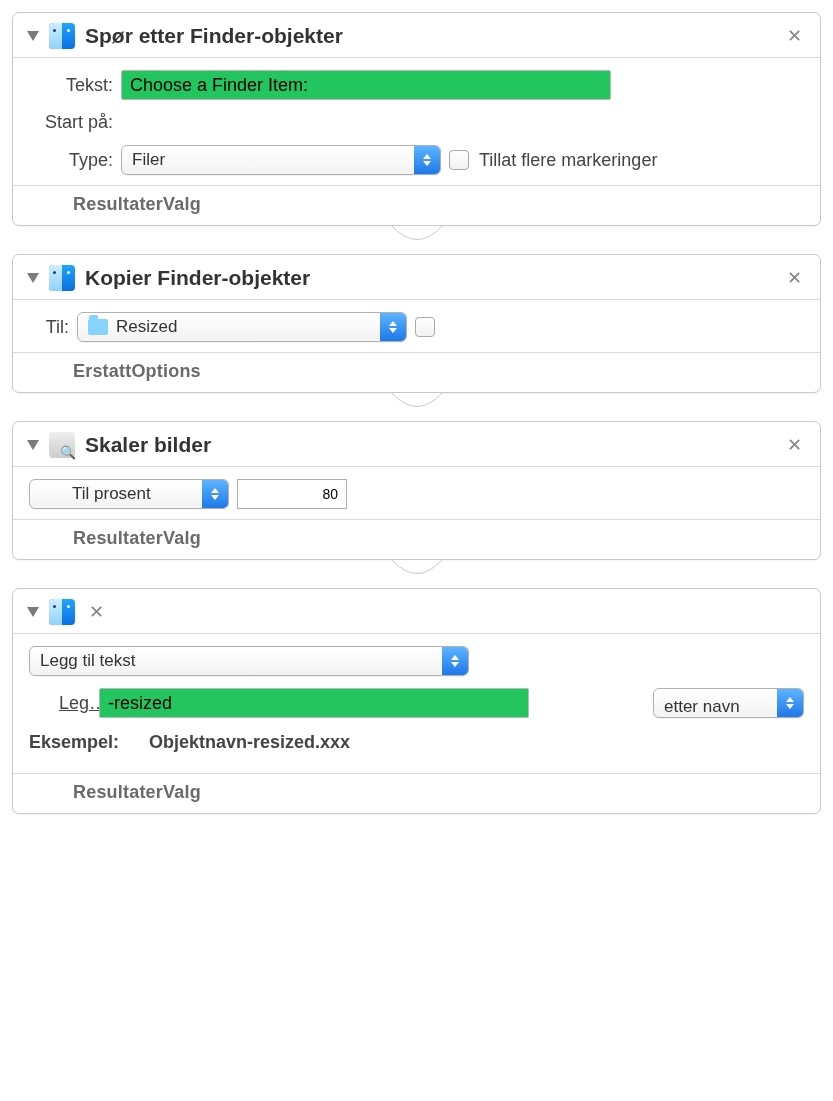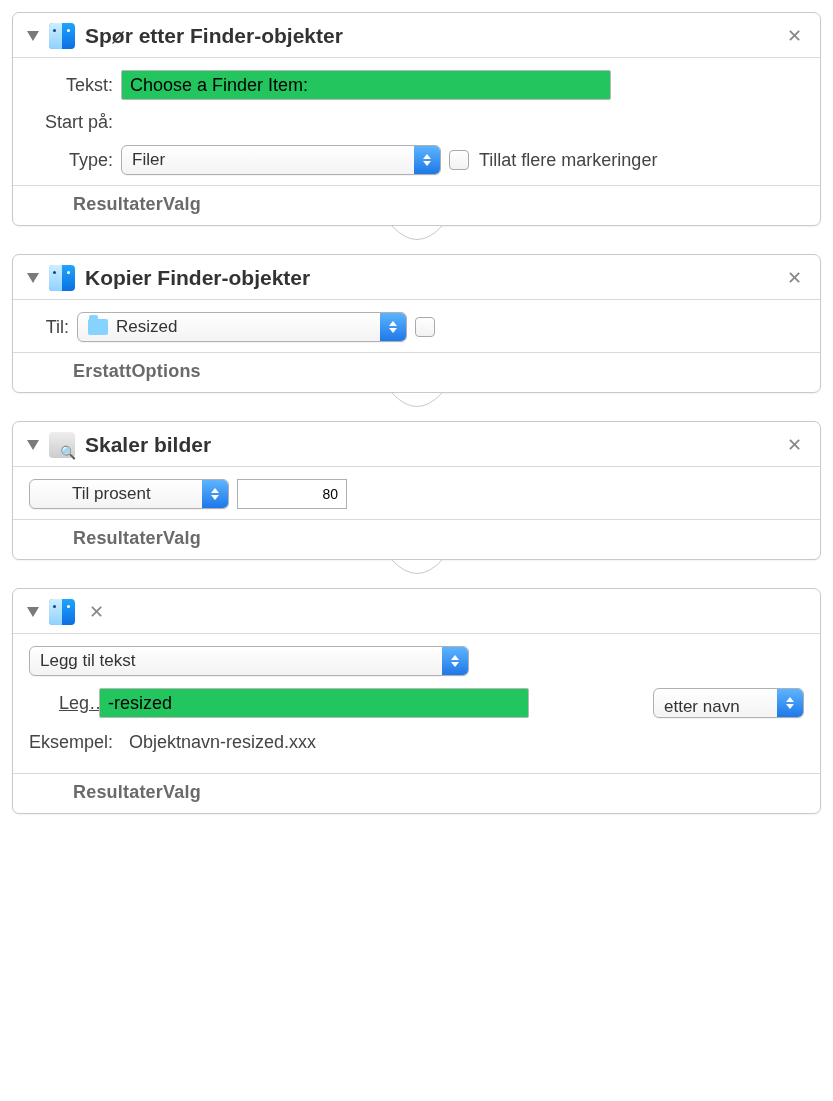--- a/index.html
+++ b/index.html
@@ -172,22 +172,23 @@
   .footer-btn{
     font-size:18px;font-weight:700;color:#6a6a6a;letter-spacing:.2px;
     cursor:pointer;
   }
   
   .connector{
     height:28px;display:flex;justify-content:center;position:relative;
   }
   .connector svg{position:absolute;top:-7px;}
   .example-row{
-    display:flex;gap:6px;font-size:18px;color:#444;
+    display:flex;gap:26px;font-size:18px;color:#444;
     padding:2px 0 10px 0;
+    font-weight:bold;
   }
 </style>
 </head>
 <body>
 
 <div class="workflow">
 
   <div class="action">
     <div class="action-header">
       <span class="disclosure"></span>

